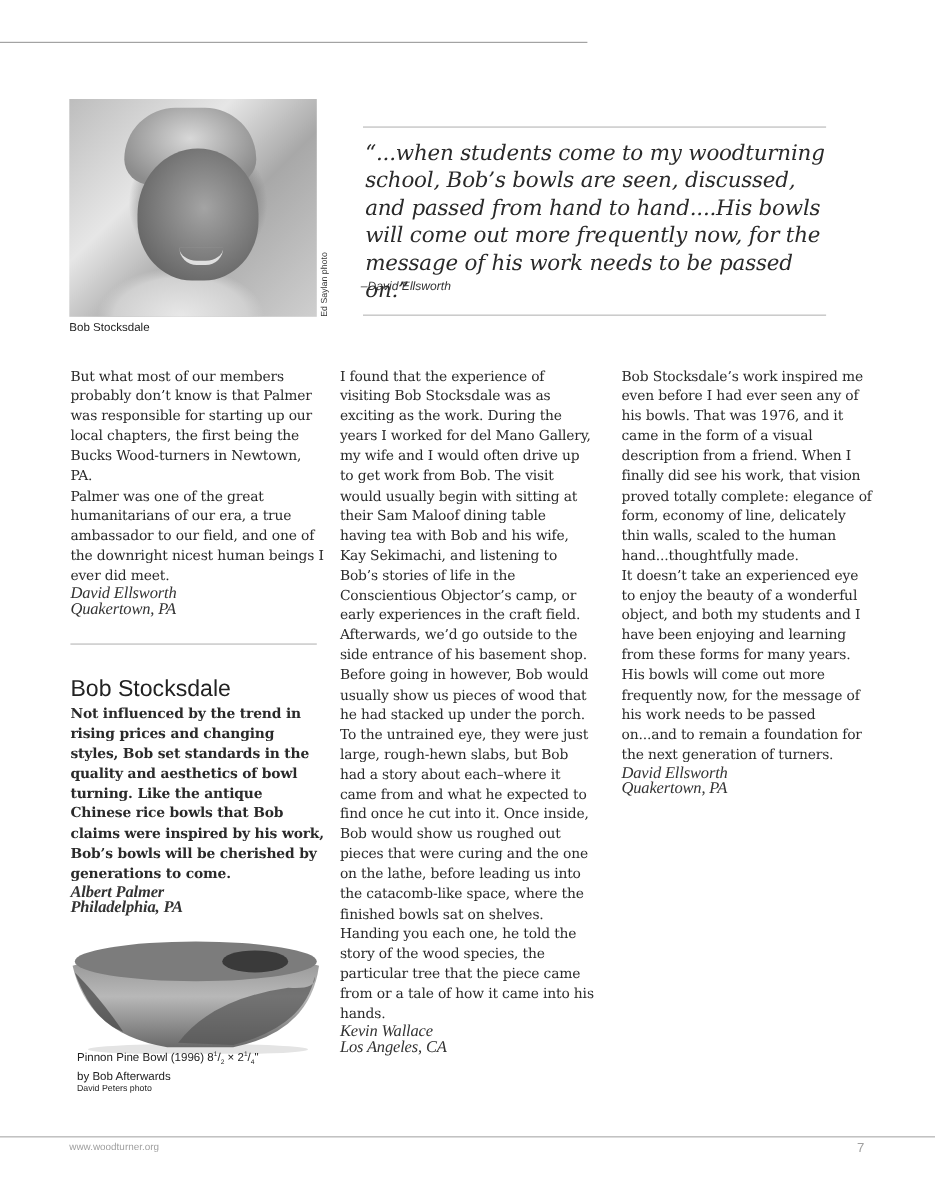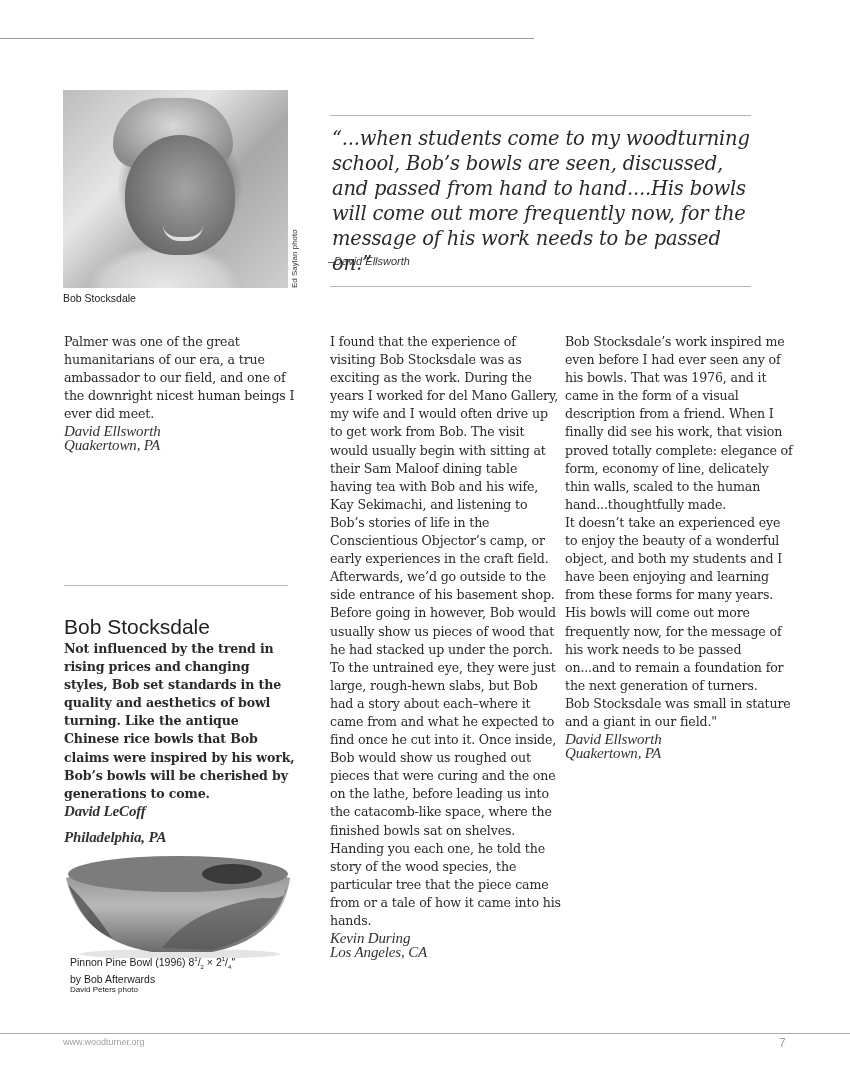--- a/index.html
+++ b/index.html
@@ -19,21 +19,21 @@
                        font-family: "Liberation Sans", sans-serif; font-size: 8px; color: #333; white-space: nowrap; }
   .portrait-caption { position: absolute; left: 63px; top: 292px; font-family: "Liberation Sans", sans-serif; font-size: 10.5px; color: #222; }
   .pull-rule { position: absolute; left: 330px; width: 421px; border-top: 1px solid #b5b5b5; }
   .pull-quote { position: absolute; left: 332px; top: 126px; width: 430px; font-family: "DejaVu Serif", serif; font-style: italic;
                 font-size: 19.5px; line-height: 25px; color: #2a2a2a; letter-spacing: -0.2px; }
   .pull-attrib { position: absolute; left: 328px; top: 255px; font-family: Liberation Sans, sans-serif; font-style: italic; font-size: 11px; color: #333; }
   .col { position: absolute; width: 232px; font-family: "DejaVu Serif", serif; font-size: 12.6px; line-height: 18.1px; color: #2a2a2a; letter-spacing: -0.15px; }
   .col p { margin: 0; }
   .sig { font-family: "Liberation Serif", serif; font-style: italic; font-size: 15px; line-height: 14px; color: #333; margin-top: 1px; }
   .col1 { left: 64px; top: 333px; }
-  .col2 { left: 330px; top: 333px; }
+  .col2 { left: 309px; top: 333px; }
   .col3 { left: 565px; top: 333px; width: 230px; }
   .mid-rule { position: absolute; left: 64px; top: 585px; width: 224px; border-top: 1px solid #b5b5b5; }
   .section-title { position: absolute; left: 64px; top: 615px; font-family: "Liberation Sans", sans-serif; font-size: 21px; color: #222; }
   .col1b { left: 64px; top: 640px; font-weight: bold; }
   .bowl { position: absolute; left: 62px; top: 848px; width: 232px; height: 110px; }
   .bowl-caption { position: absolute; left: 70px; top: 953px; font-family: "Liberation Sans", sans-serif; font-size: 10.5px; line-height: 12px; color: #222; }
   .bowl-caption .small { font-size: 8px; line-height: 10px; }
   .bowl-caption sup, .bowl-caption sub { font-size: 6px; }
   .bottom-rule { position: absolute; left: 0; top: 1033px; width: 850px; border-top: 1px solid #a8a8a8; }
   .footer-url { position: absolute; left: 63px; top: 1037px; font-family: "Liberation Sans", sans-serif; font-size: 9px; color: #a0a0a0; }
@@ -51,31 +51,32 @@
 </div>
 <div class="photo-credit-vert">Ed Saylan photo</div>
 <div class="portrait-caption">Bob Stocksdale</div>
 
 <div class="pull-rule" style="top:115px;"></div>
 <div class="pull-quote">“...when students come to my woodturning school, Bob’s bowls are seen, discussed, and passed from hand to hand....His bowls will come out more frequently now, for the message of his work needs to be passed on.”</div>
 <div class="pull-attrib">–David Ellsworth</div>
 <div class="pull-rule" style="top:286px;"></div>
 
 <div class="col col1">
+  <p>But what most of our members probably don’t know is that Palmer was responsible for starting up our local chapters, the first being the Bucks Wood-turners in Newtown, PA.</p>
   <p>Palmer was one of the great humanitarians of our era, a true ambassador to our field, and one of the downright nicest human beings I ever did meet.</p>
   <div class="sig">David Ellsworth</div>
   <div class="sig" style="margin-top:0">Quakertown, PA</div>
 </div>
 
 <div class="mid-rule"></div>
 <div class="section-title">Bob Stocksdale</div>
 <div class="col col1b">
   <p>Not influenced by the trend in rising prices and changing styles, Bob set standards in the quality and aesthetics of bowl turning. Like the antique Chinese rice bowls that Bob claims were inspired by his work, Bob’s bowls will be cherished by generations to come.</p>
-  <div class="sig">David LeCoff</div>
-  <div class="sig" style="margin-top:12px">Philadelphia, PA</div>
+  <div class="sig">Albert Palmer</div>
+  <div class="sig" style="margin-top:0">Philadelphia, PA</div>
 </div>
 
 <svg class="bowl" viewBox="0 0 232 110">
   <defs>
     <linearGradient id="bowlg" x1="0" y1="0" x2="0" y2="1">
       <stop offset="0" stop-color="#8a8a8a"></stop>
       <stop offset="0.5" stop-color="#b8b8b8"></stop>
       <stop offset="1" stop-color="#6a6a6a"></stop>
     </linearGradient>
   </defs>
@@ -87,27 +88,26 @@
   <path d="M6 36 Q30 60 50 90 Q22 80 6 36 Z" fill="#444" opacity="0.7"></path>
 </svg>
 <div class="bowl-caption">
   <div><span>Pinnon Pine Bowl (1996) 8</span><sup>1</sup>/<sub>2</sub><span> × 2</span><sup>1</sup>/<sub>4</sub><span>"</span></div>
   <div>by Bob Afterwards</div>
   <div class="small">David Peters photo</div>
 </div>
 
 <div class="col col2">
   <p>I found that the experience of visiting Bob Stocksdale was as exciting as the work. During the years I worked for del Mano Gallery, my wife and I would often drive up to get work from Bob. The visit would usually begin with sitting at their Sam Maloof dining table having tea with Bob and his wife, Kay Sekimachi, and listening to Bob’s stories of life in the Conscientious Objector’s camp, or early experiences in the craft field. Afterwards, we’d go outside to the side entrance of his basement shop. Before going in however, Bob would usually show us pieces of wood that he had stacked up under the porch. To the untrained eye, they were just large, rough-hewn slabs, but Bob had a story about each–where it came from and what he expected to find once he cut into it. Once inside, Bob would show us roughed out pieces that were curing and the one on the lathe, before leading us into the catacomb-like space, where the finished bowls sat on shelves. Handing you each one, he told the story of the wood species, the particular tree that the piece came from or a tale of how it came into his hands.</p>
-  <div class="sig">Kevin During</div>
+  <div class="sig">Kevin Wallace</div>
   <div class="sig" style="margin-top:0">Los Angeles, CA</div>
 </div>
 
 <div class="col col3">
   <p>Bob Stocksdale’s work inspired me even before I had ever seen any of his bowls. That was 1976, and it came in the form of a visual description from a friend. When I finally did see his work, that vision proved totally complete: elegance of form, economy of line, delicately thin walls, scaled to the human hand...thoughtfully made.</p>
   <p>It doesn’t take an experienced eye to enjoy the beauty of a wonderful object, and both my students and I have been enjoying and learning from these forms for many years. His bowls will come out more frequently now, for the message of his work needs to be passed on...and to remain a foundation for the next generation of turners.</p>
-  <p>Bob Stocksdale was small in stature and a giant in our field."</p>
   <div class="sig">David Ellsworth</div>
   <div class="sig" style="margin-top:0">Quakertown, PA</div>
 </div>
 
 <div class="bottom-rule"></div>
 <div class="footer-url">www.woodturner.org</div>
 <div class="page-num">7</div>
 
 </body></html>

